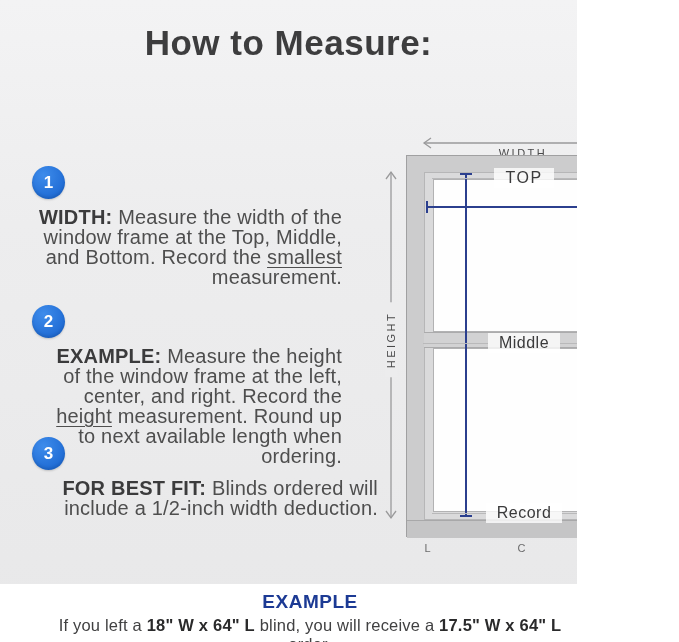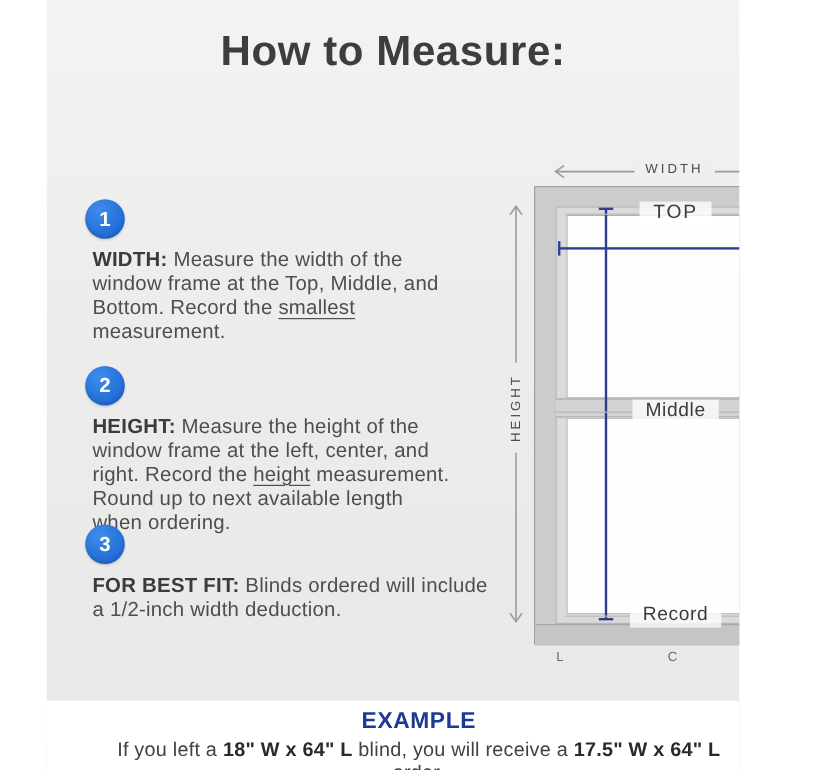--- a/index.html
+++ b/index.html
@@ -1,19 +1,19 @@
 <!DOCTYPE html>
 <html><head>
 <meta charset="utf-8">
 <style>
   html,body{margin:0;padding:0;}
   .page{
     position:relative;width:577px;height:642px;overflow:hidden;
     background:linear-gradient(180deg,#f3f3f4 0%,#ededee 35%,#e8e8e9 100%);
-    font-family:"Liberation Sans",sans-serif;color:#4e4e4e;margin-left:39px;
+    font-family:"Liberation Sans",sans-serif;color:#4e4e4e;
   }
   
   .title{position:absolute;top:24px;left:0;width:100%;text-align:center;line-height:1.1;}
   .title-line1{font-size:35px;font-weight:600;color:#3d3d3e;letter-spacing:0.5px;}
   .title-line2{margin-top:1px;white-space:nowrap;}
   .title-highlight{
     font-size:45px;font-weight:700;letter-spacing:0.5px;
     background:linear-gradient(105deg,#1d3f9e 10%,#2f6fe0 55%,#3b82f5 90%);
     -webkit-background-clip:text;background-clip:text;color:transparent;
   }
@@ -23,29 +23,29 @@
   .step-1{top:166px;width:312px;}
   .step-2{top:305px;width:312px;}
   .step-3{top:437px;width:348px;}
   .step-badge{
     width:33px;height:33px;border-radius:50%;margin-left:2px;
     background:radial-gradient(circle at 35% 28%,#3e8ceb,#1f6bd4 75%);
     box-shadow:0 1px 2px rgba(0,0,0,0.18), inset 0 -2px 3px rgba(0,0,0,0.12);
     color:#ffffff;font-weight:700;font-size:17px;
     display:flex;align-items:center;justify-content:center;
   }
-  .step-text{margin:8px 0 0 8px;font-size:17px;line-height:20px;color:#4e4e4e;letter-spacing:0.2px;}
+  .step-text{margin:8px 0 0 8px;font-size:20px;line-height:20px;color:#4e4e4e;letter-spacing:0.2px;text-align:right;}
   .step-label{font-weight:700;color:#3b3b3c;}
   .underlined{text-decoration:underline;text-underline-offset:3px;text-decoration-thickness:1px;}
   
   .diagram{position:absolute;left:375px;top:128px;width:304px;height:448px;}
   .arrow-svg{position:absolute;stroke:#9a9a9b;fill:none;}
   .width-arrow{left:47px;top:8px;}
   .width-label{
-    position:absolute;left:148px;top:7px;transform:translateX(-50%);
+    position:absolute;left:148px;top:19px;transform:translateX(-50%);
     background:#efeff0;padding:0 9px;font-size:11px;letter-spacing:2.5px;
     color:#4a4a4b;font-weight:500;
   }
   .height-arrow{left:9px;top:42px;}
   .height-label{
     position:absolute;left:16px;top:212px;transform:translate(-50%,-50%) rotate(-90deg);
     background:#ececed;padding:0 9px;font-size:11px;letter-spacing:2.5px;
     color:#4a4a4b;font-weight:500;white-space:nowrap;
   }
   .win-outer{
@@ -106,21 +106,21 @@
     <div class="title-line1">How to Measure:</div>
   </header>
 
   <section class="step step-1">
     <div class="step-badge">1</div>
     <p class="step-text"><span class="step-label">WIDTH:</span><span> Measure the width of the window frame at the Top, Middle, and Bottom. Record the </span><span class="underlined">smallest</span><span> measurement.</span></p>
   </section>
 
   <section class="step step-2">
     <div class="step-badge">2</div>
-    <p class="step-text"><span class="step-label">HEIGHT:</span><span> Measure the height of the window frame at the left, center, and right. Record the </span><span class="underlined">height</span><span> measurement. Round up to next available length when ordering.</span></p>
+    <p class="step-text"><span class="step-label">EXAMPLE:</span><span> Measure the height of the window frame at the left, center, and right. Record the </span><span class="underlined">height</span><span> measurement. Round up to next available length when ordering.</span></p>
   </section>
 
   <section class="step step-3">
     <div class="step-badge">3</div>
     <p class="step-text"><span class="step-label">FOR BEST FIT:</span><span> Blinds ordered will include a 1/2-inch width deduction.</span></p>
   </section>
 
   <section class="diagram">
 
     <svg class="arrow-svg width-arrow" width="228" height="14" viewBox="0 0 228 14" stroke-width="1.3">

